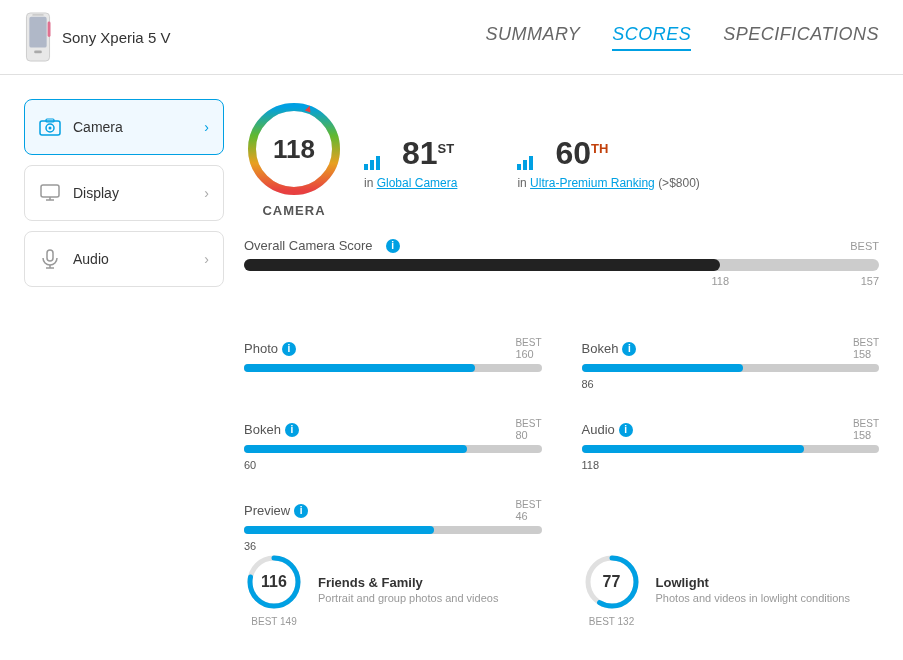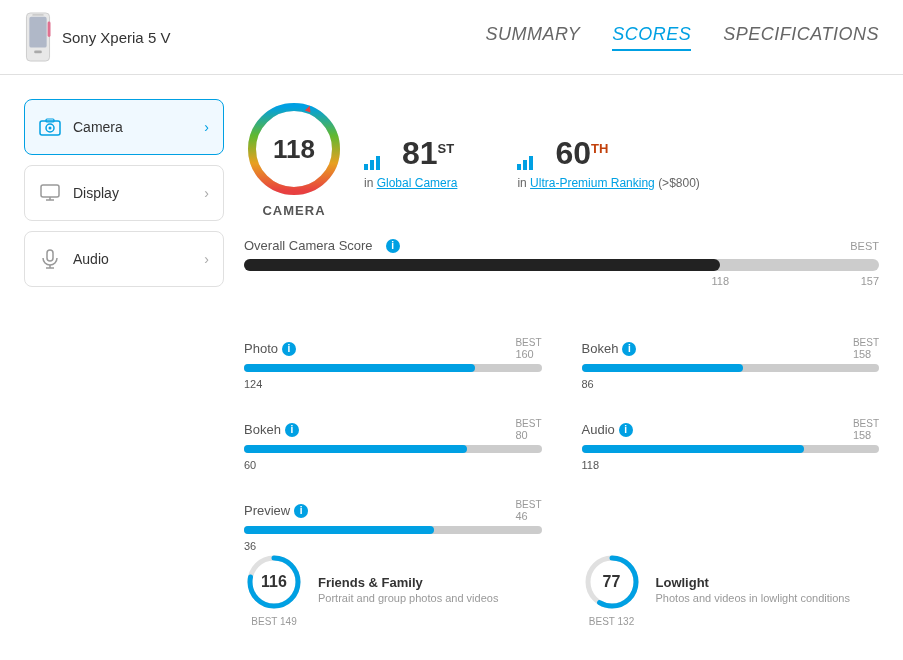--- a/index.html
+++ b/index.html
@@ -488,21 +488,20 @@
         <span class="info-icon">i</span>
       </div>
       <div>
         <div class="best-label">BEST</div>
         <div class="best-value">160</div>
       </div>
     </div>
     <div class="sub-bar-container">
       <div class="sub-bar-fill" style="width:77.5%;"></div>
     </div>
-    <div class="sub-score-value">124</div>
   </div>
           <div class="sub-score-item">
     <div class="sub-score-label-row">
       <div class="sub-score-label">
         <span style="font-size:13px;color:#555;">Bokeh</span>
         <span class="info-icon">i</span>
       </div>
       <div>
         <div class="best-label">BEST</div>
         <div class="best-value">158</div>

